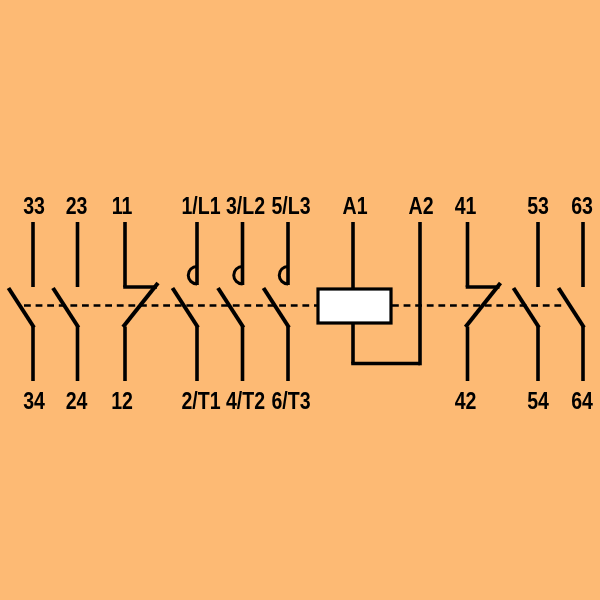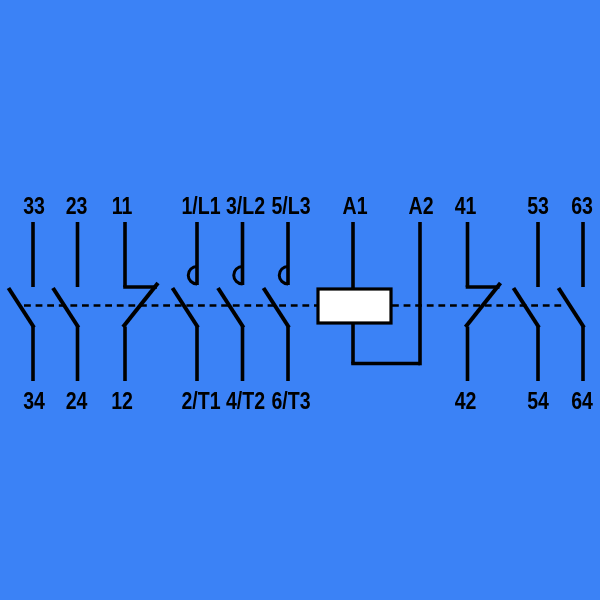--- a/index.html
+++ b/index.html
@@ -5,21 +5,21 @@
   html, body {
     margin: 0;
     padding: 0;
     background: #ffffff;
     font-family: "Liberation Sans", "DejaVu Sans", sans-serif;
   }
   .stage {
     position: relative;
     width: 600px;
     height: 600px;
-    background: #3b82f6;
+    background: #fdba74;
     overflow: hidden;
     text-align: right;
   }
   svg text {
     font-family: "Liberation Sans", "DejaVu Sans", sans-serif;
     font-weight: 700;
     font-size: 23px;
     fill: #000000;
   }
 </style>

